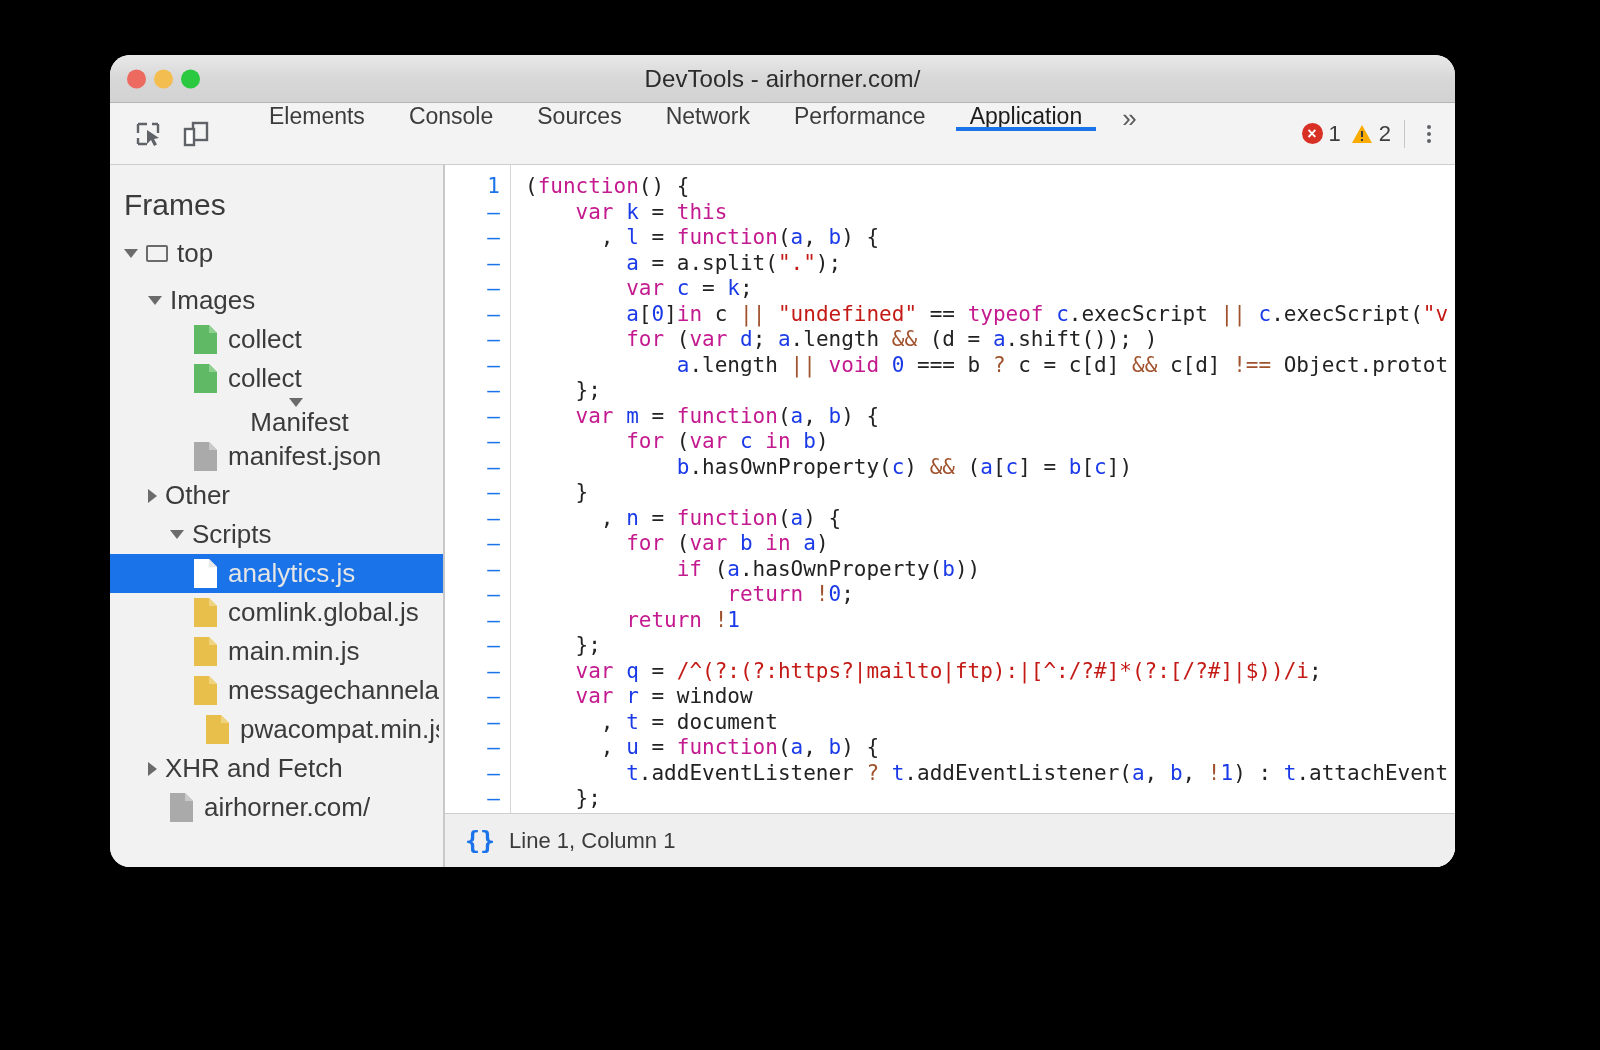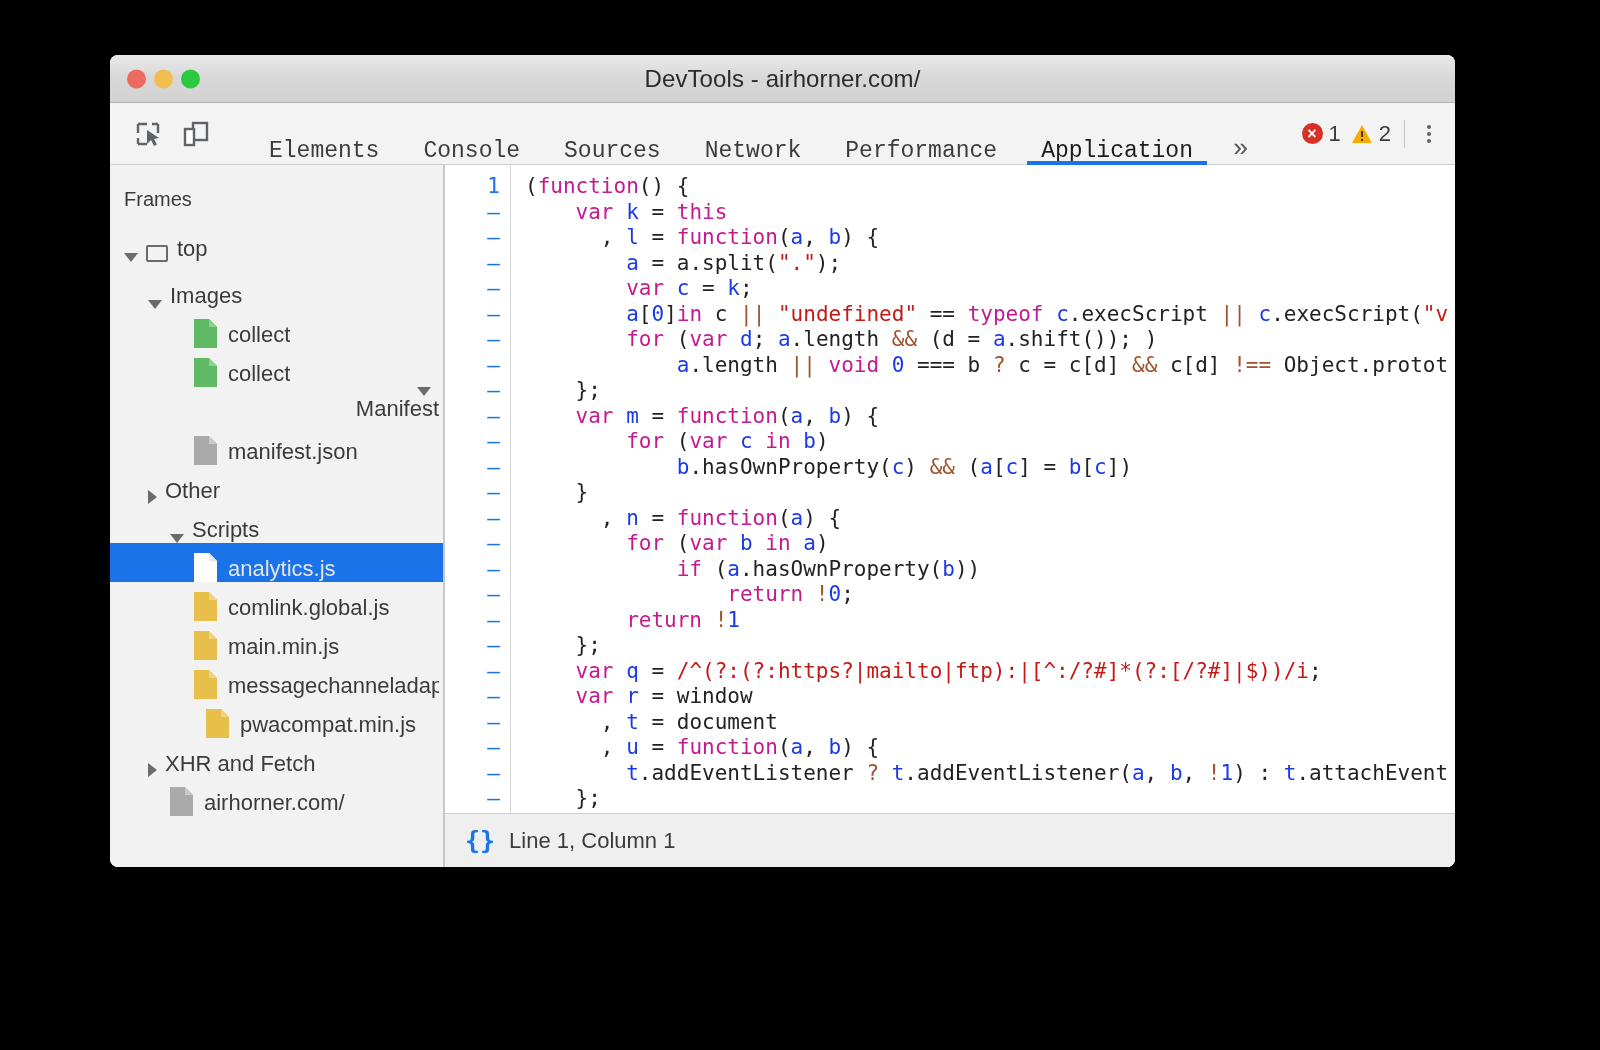--- a/index.html
+++ b/index.html
@@ -9,21 +9,21 @@
     font-family: "Liberation Sans", sans-serif;
     overflow: hidden;
   }
 
   
   #window {
     position: absolute;
     left: 110px; top: 55px;
     width: 1345px; height: 812px;
     background: #fff;
-    border-radius: 8px;
+    border-radius: 20px;
     overflow: hidden;
     box-shadow: 0 6px 28px rgba(0,0,0,0.55);
     display: flex; flex-direction: column;
   }
 
   
   #titlebar {
     position: relative;
     height: 48px; flex: 0 0 48px;
     background: linear-gradient(to bottom, #e9e9e9 0%, #d8d8d8 48%, #d2d2d2 100%);
@@ -45,21 +45,21 @@
   #tabbar {
     height: 62px; flex: 0 0 62px;
     background: #f3f3f3;
     border-bottom: 1px solid #cdcdcd;
     display: flex; align-items: stretch;
     position: relative;
   }
   .tb-icons { display: flex; align-items: center; gap: 8px; padding: 0 12px 0 18px; }
   .tb-icon { width: 40px; height: 40px; display: flex; align-items: center; justify-content: center; cursor: pointer; }
   .tb-sep { width: 1px; background: #c9c9c9; margin: 16px 6px 16px 4px; }
-  .tabs { display: flex; align-items: flex-end; font-family: Liberation Mono, monospace; }
+  .tabs { display: flex; align-items: flex-start; }
   .tab {
     display: flex; align-items: center; padding: 0 22px;
     font-size: 23px; color: #3c3c3c; cursor: pointer;
     position: relative; white-space: nowrap;
   }
   .tab.active { color: #1c1c1c; }
   .tab.active::after {
     content: ""; position: absolute; left: 8px; right: 8px; bottom: -1px;
     height: 4px; background: #1a73e8;
   }
@@ -83,26 +83,26 @@
   
   #sidebar {
     width: 335px; flex: 0 0 335px;
     background: #f2f2f2;
     border-right: 2px solid #c8c8c8;
     overflow: hidden;
     position: relative;
     padding-top: 10px;
   }
   #sidebar-title {
-    font-size: 20px; color: #3b3b3b;
+    font-size: 30px; color: #3b3b3b;
     padding: 13px 0 12px 14px;
   }
   .tree-row {
-    height: 39px; display: flex; align-items: flex-end;
-    font-size: 22px; color: #3b3b3b;
+    height: 39px; display: flex; align-items: center;
+    font-size: 26px; color: #3b3b3b;
     white-space: nowrap; cursor: pointer;
     padding-right: 4px;
   }
   .tree-row.selected { background: #1a73e8; color: #e5e5e5; }
   .tw {
     width: 0; height: 0; flex: 0 0 auto; margin-right: 8px;
   }
   .tw.down { border-left: 7px solid transparent; border-right: 7px solid transparent; border-top: 9px solid #6b6b6b; }
   .tw.right { border-top: 7px solid transparent; border-bottom: 7px solid transparent; border-left: 9px solid #6b6b6b; }
   .tw.none { width: 14px; margin-right: 8px; }

